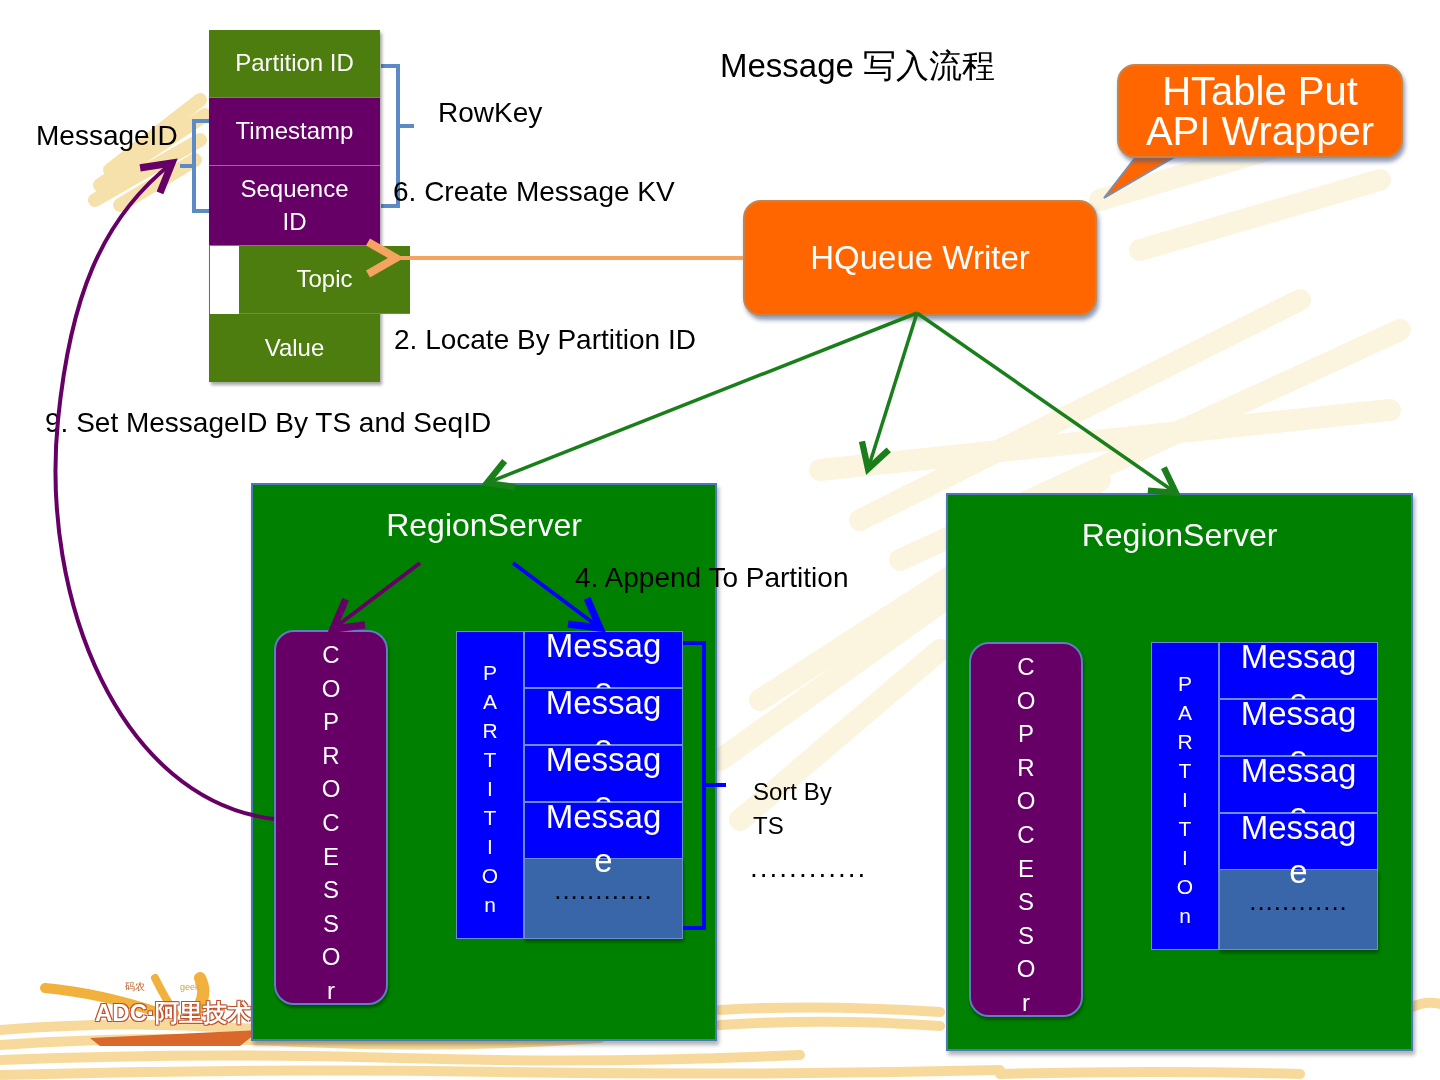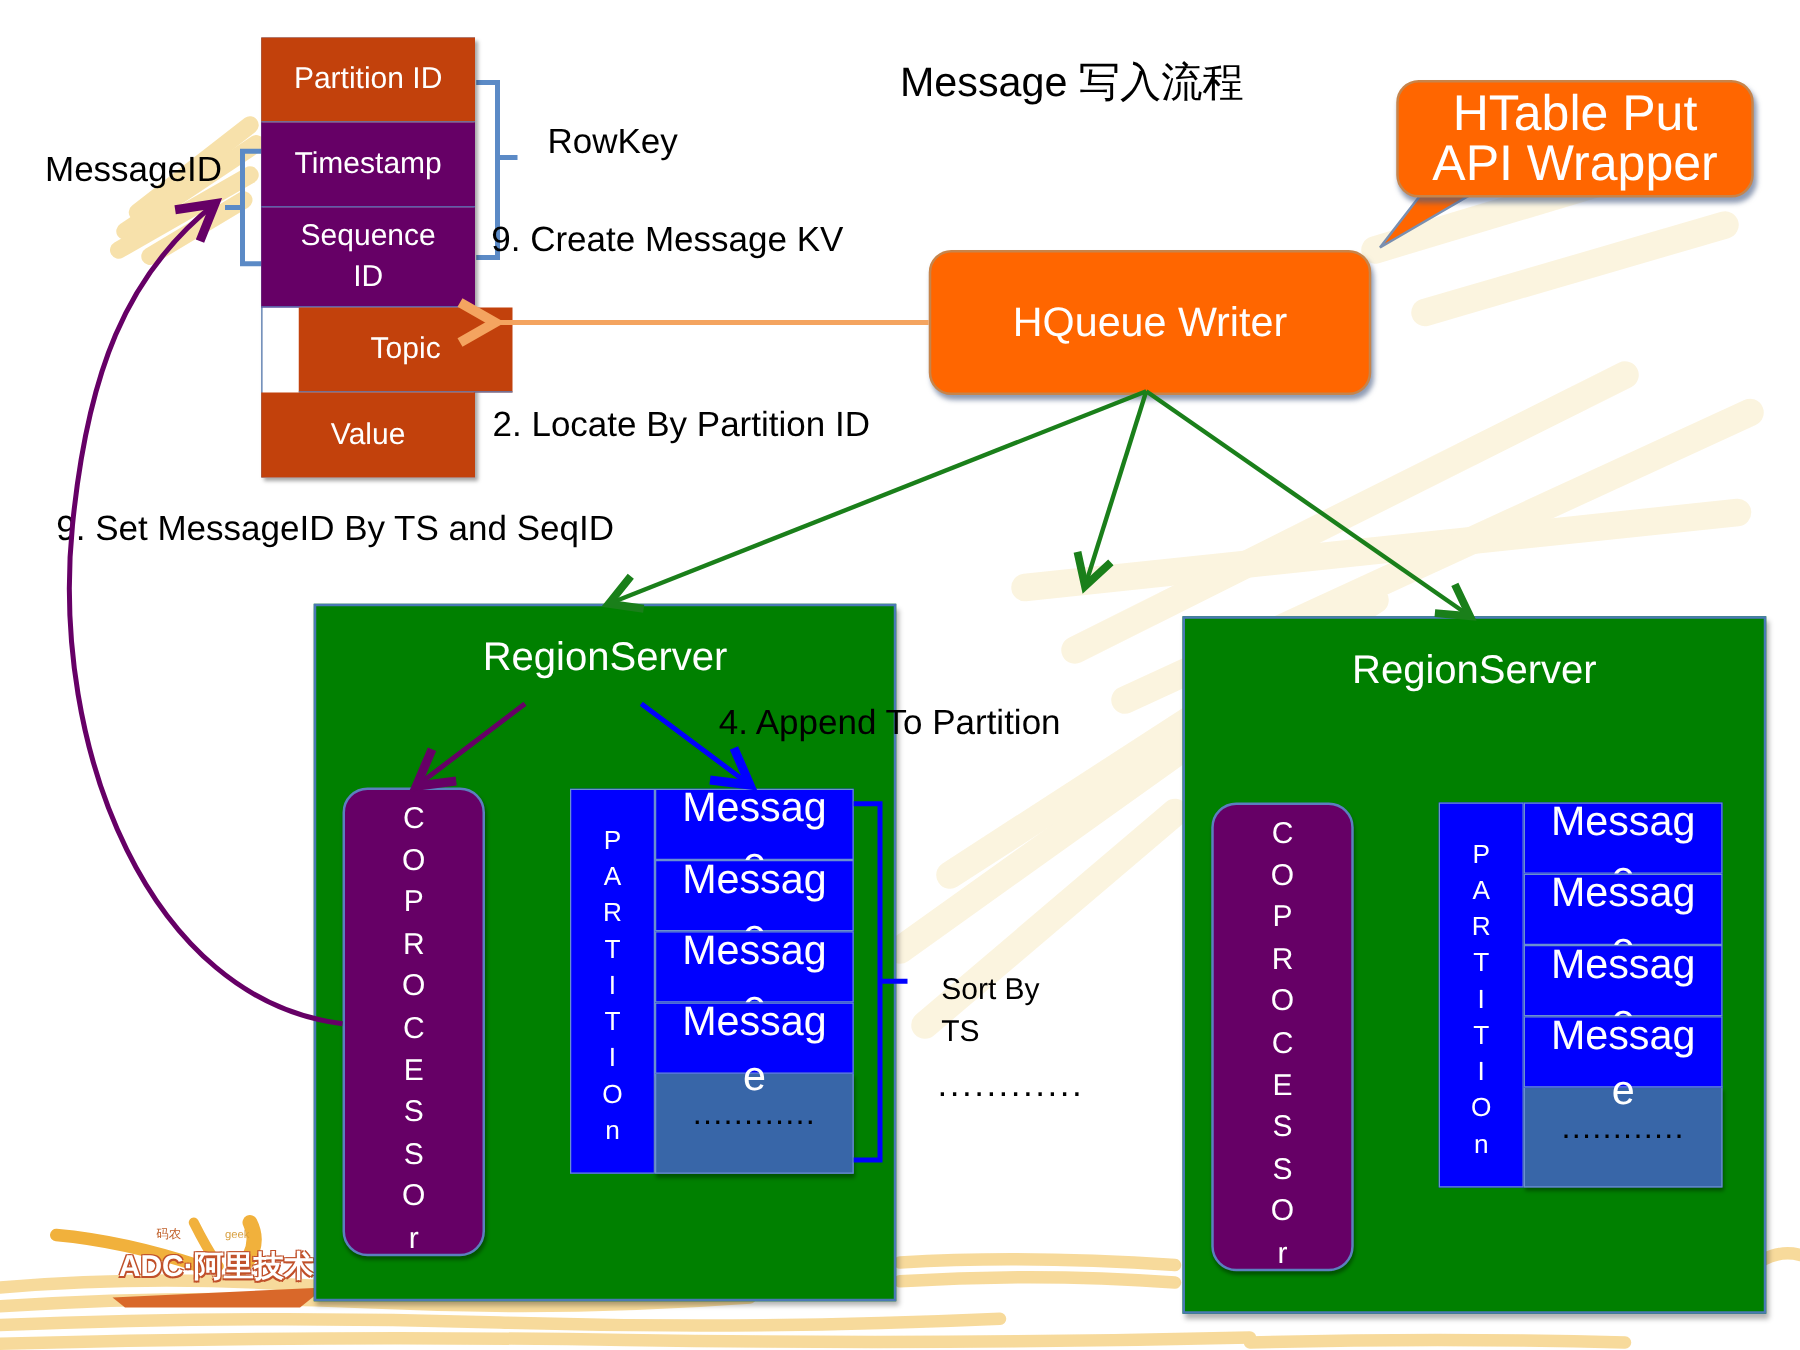--- a/index.html
+++ b/index.html
@@ -12,21 +12,21 @@
     #bg { position: absolute; left: 0; top: 0; width: 1440px; height: 1080px; z-index: 0; }
     #lines { position: absolute; left: 0; top: 0; width: 1440px; height: 1080px; z-index: 5; pointer-events: none; }
     #lines2 { position: absolute; left: 0; top: 0; width: 1440px; height: 1080px; z-index: 20; pointer-events: none; }
 
     .label { color: #000; font-size: 28px; white-space: nowrap; z-index: 10; }
 
     
     .kv { position: absolute; left: 209px; width: 171px; color: #fff; font-size: 24px;
       display: flex; align-items: center; justify-content: center; text-align: center;
       border-bottom: 1px solid #5b7fbf; box-sizing: border-box; line-height: 1.35; z-index: 8; }
-    .kv.orange { background: #c2410c; }
+    .kv.orange { background: #4d7c0f; }
     .kv.purple { background: #660066; }
     #kv-stack-shadow { position: absolute; left: 209px; top: 30px; width: 171px; height: 352px;
       box-shadow: 2px 3px 3px rgba(0,0,0,0.35); border: 1px solid #4a6fa5; box-sizing: border-box; z-index: 7; }
 
     .rounded-orange { position: absolute; background: #ff6600; color: #fff; border-radius: 18px;
       border: 2px solid #c7844a; box-shadow: 2px 4px 4px rgba(70,90,130,0.6);
       display: flex; align-items: center; justify-content: center; text-align: center; z-index: 9; }
 
     .region { position: absolute; background: #008000; border: 2px solid #4a79b5; box-sizing: border-box;
       box-shadow: 2px 4px 4px rgba(0,0,0,0.3); z-index: 3; }
@@ -106,21 +106,21 @@
 </div>
 <div class="kv orange" style="top:246px; height:68px;margin-left:30px;">
   <span>Topic</span>
 </div>
 <div class="kv orange" style="top:314px; height:68px; border-bottom:none;">
   <span>Value</span>
 </div>
 
 <div class="abs label" style="left:438px; top:97px;">RowKey</div>
 <div class="abs label" style="left:36px; top:120px;">MessageID</div>
-<div class="abs label" style="left:393px; top:176px;">9. Create Message KV</div>
+<div class="abs label" style="left:393px; top:176px;">6. Create Message KV</div>
 <div class="abs label" style="left:394px; top:324px;">2. Locate By Partition ID</div>
 <div class="abs label" style="left:45px; top:407px;">9. Set MessageID By TS and SeqID</div>
 <div class="abs label" style="left:575px; top:562px; z-index:12;">4. Append To Partition</div>
 <div class="abs label" style="left:753px; top:775px; font-size:24px; white-space:normal; width:100px; line-height:34px;">Sort By TS</div>
 <div class="abs label" style="left:750px; top:852px; font-size:28px; letter-spacing:2px;">............</div>
 
 <div class="rounded-orange" style="left:743px; top:200px; width:350px; height:112px; font-size:33px;">
   <span>HQueue Writer</span>
 </div>
 

